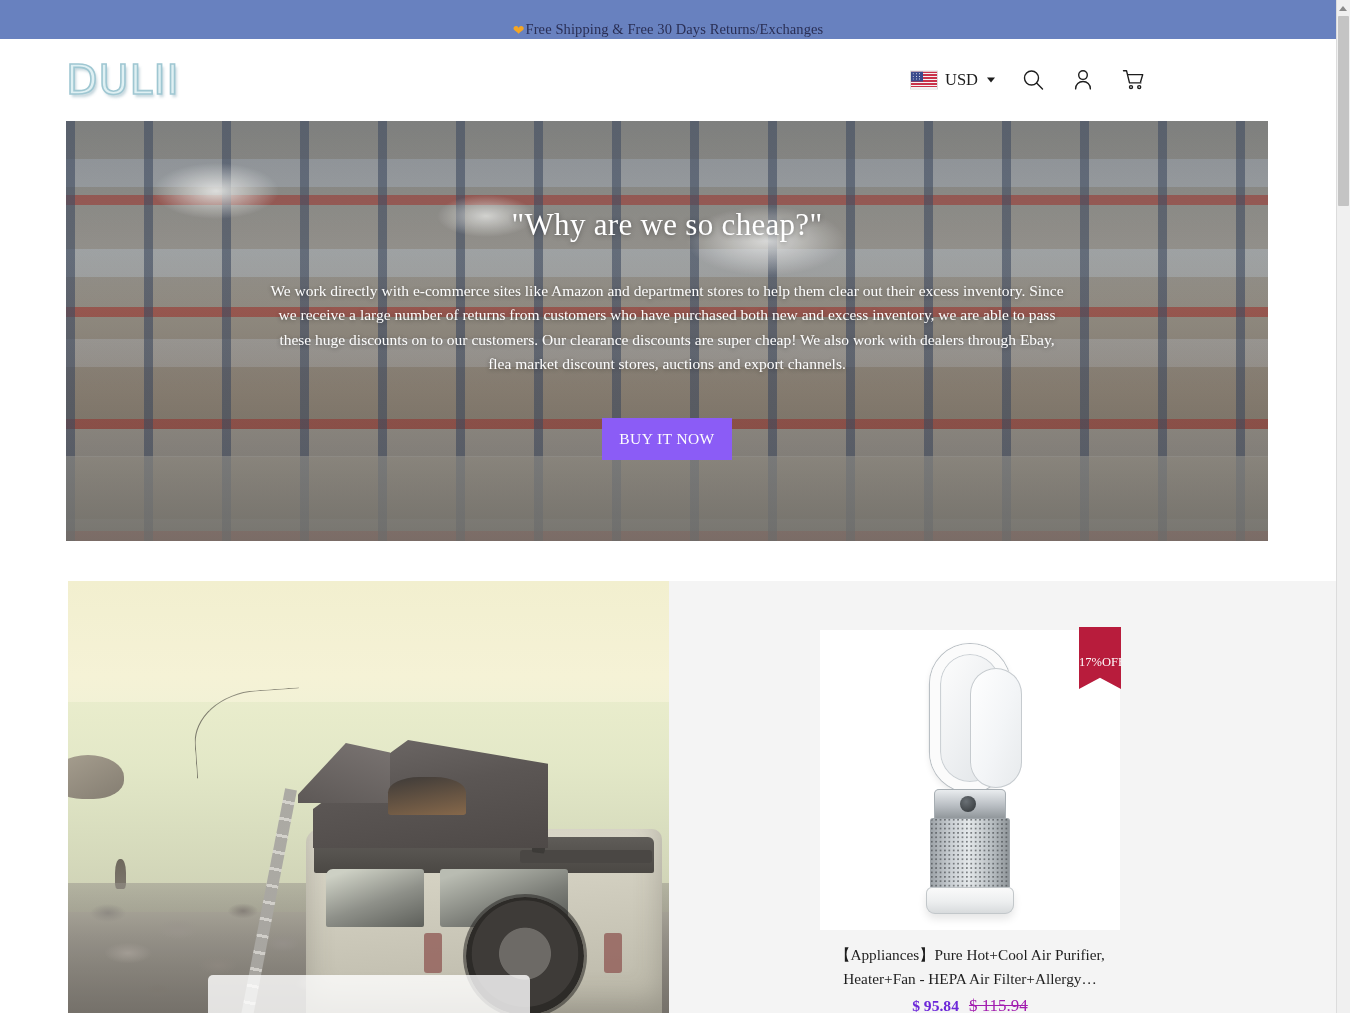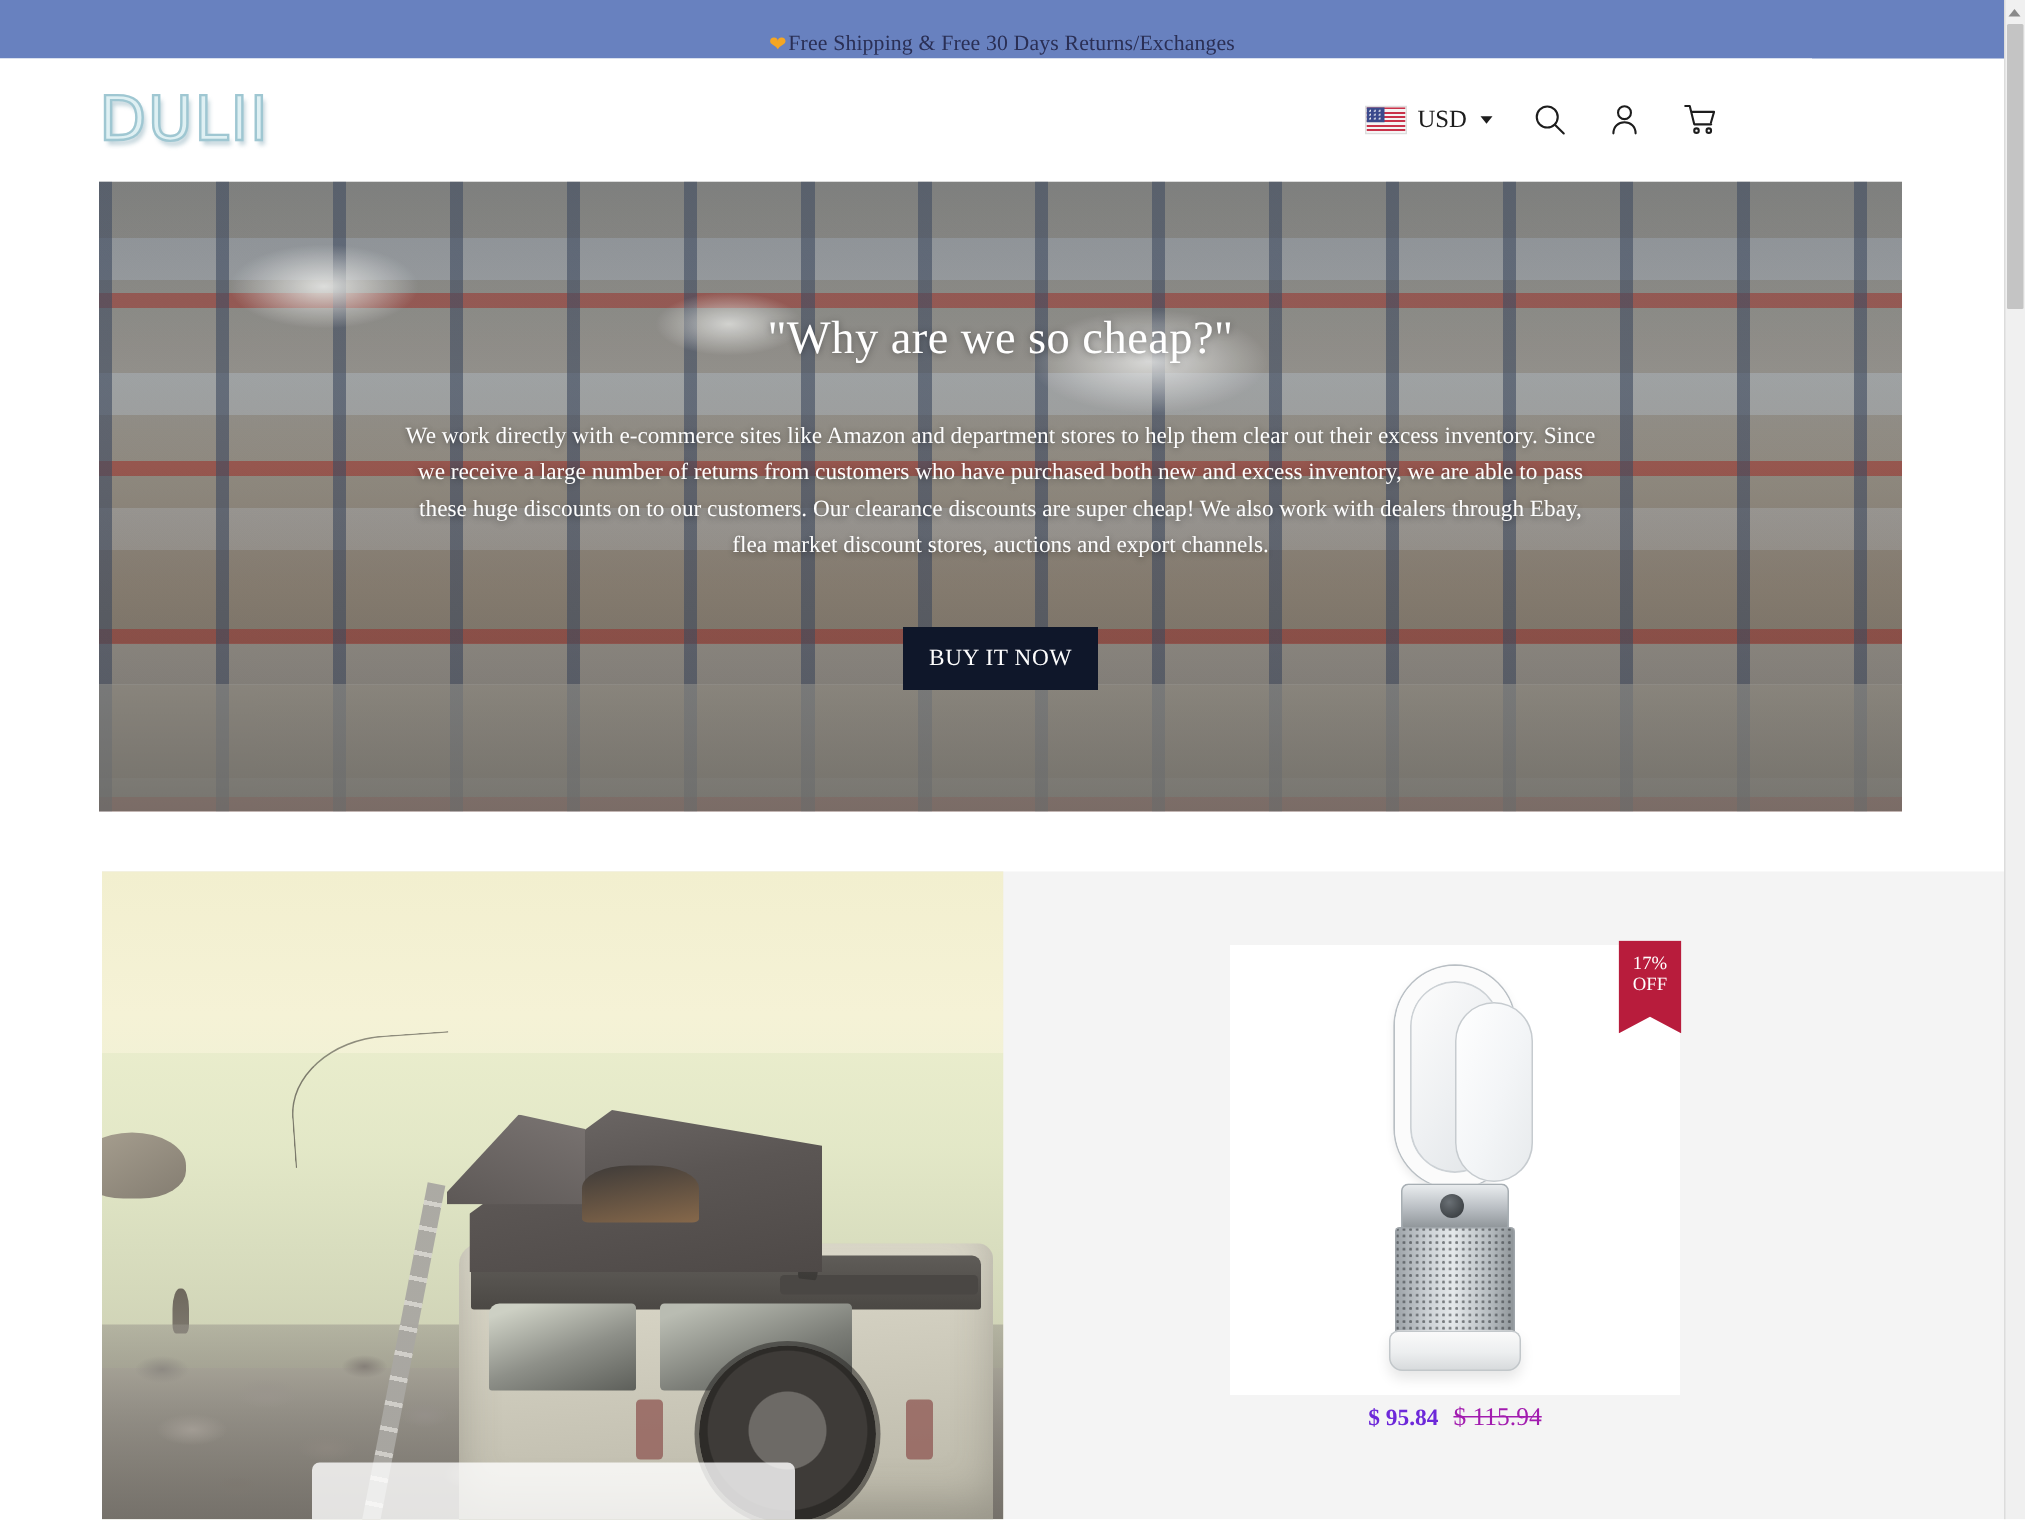--- a/index.html
+++ b/index.html
@@ -172,21 +172,21 @@
     width: 800px;
     text-align: center;
     font-size: 15.5px;
     line-height: 24.3px;
     color: #fdfdfd;
     text-shadow: 0 1px 4px rgba(0,0,0,.42);
   }
   .hero-btn {
     margin-top: 42px;
     width: 130px; height: 42px;
-    background: #0f172a;
+    background: #8b5cf6;
     color: #fdfdfd;
     border: none;
     font-family: inherit;
     font-size: 15.5px;
     letter-spacing: .4px;
     cursor: pointer;
     display: flex; align-items: center; justify-content: center;
   }
 
   
@@ -414,21 +414,21 @@
     width: 88px; height: 27px;
     background: linear-gradient(180deg, #fbfbfb 0%, #eceeef 55%, #d6d9db 100%);
     border-radius: 6px 6px 9px 9px;
     box-shadow: inset 0 0 0 1px #c2c7ca, 0 5px 9px rgba(0,0,0,.10);
   }
   .discount-ribbon {
     position: absolute; right: -1px; top: -3px;
     width: 42px; height: 62px;
     background: #b81c3c;
     color: #ffffff;
-    display: flex; flex-direction: column;
+    display: flex; flex-direction: row;
     align-items: center; justify-content: flex-start;
     padding-top: 8px;
     font-size: 12.5px;
     line-height: 14px;
     clip-path: polygon(0 0, 100% 0, 100% 100%, 50% 82%, 0 100%);
     text-align: center;
   }
   .product-title {
     margin-top: 13px;
     width: 302px;
@@ -568,20 +568,21 @@
             <div class="pf-neck"></div>
             <div class="pf-btn"></div>
             <div class="pf-mesh"></div>
             <div class="pf-base"></div>
           </div>
           <div class="discount-ribbon">
             <span>17%</span>
             <span>OFF</span>
           </div>
         </div>
+        <div class="product-title">【Appliances】Pure Hot+Cool Air Purifier, Heater+Fan - HEPA Air Filter+Allergy…</div>
         <div class="product-price-row">
           <span class="price-now">$ 95.84</span>
           <span class="price-was">$ 115.94</span>
         </div>
       </div>
     </div>
   </section>
 
   <div class="scrollbar-track">
     <div class="scroll-arrow"></div>

